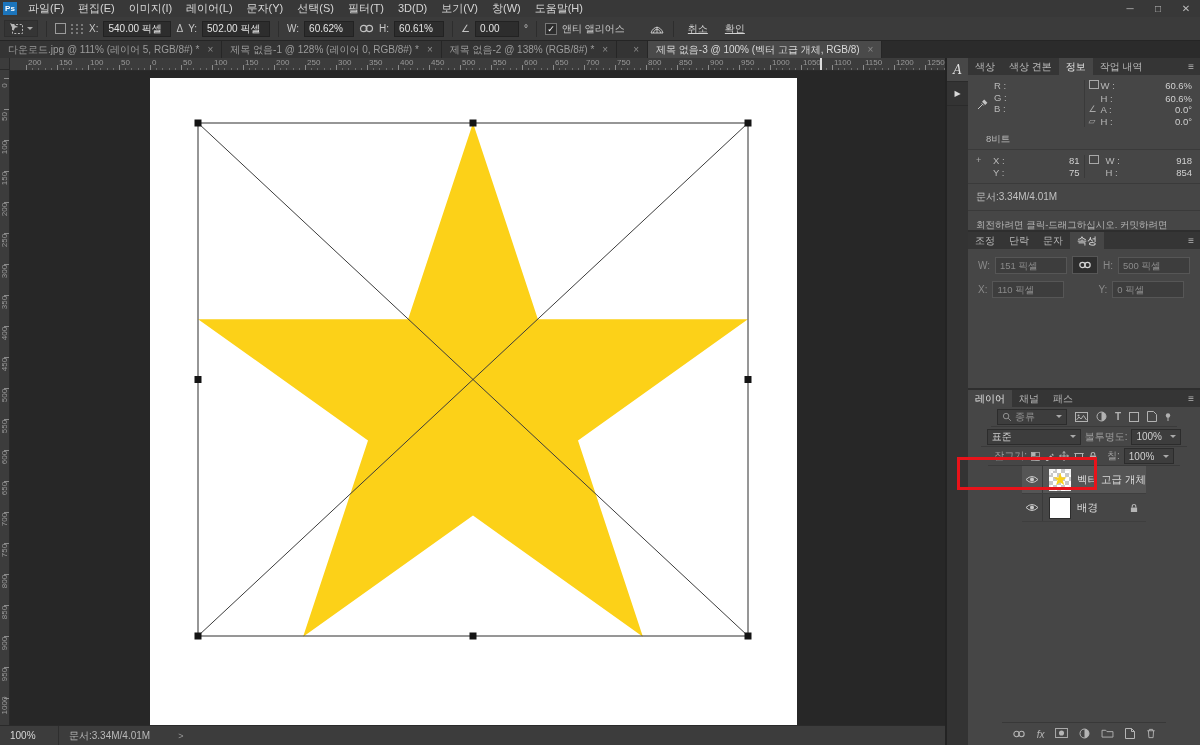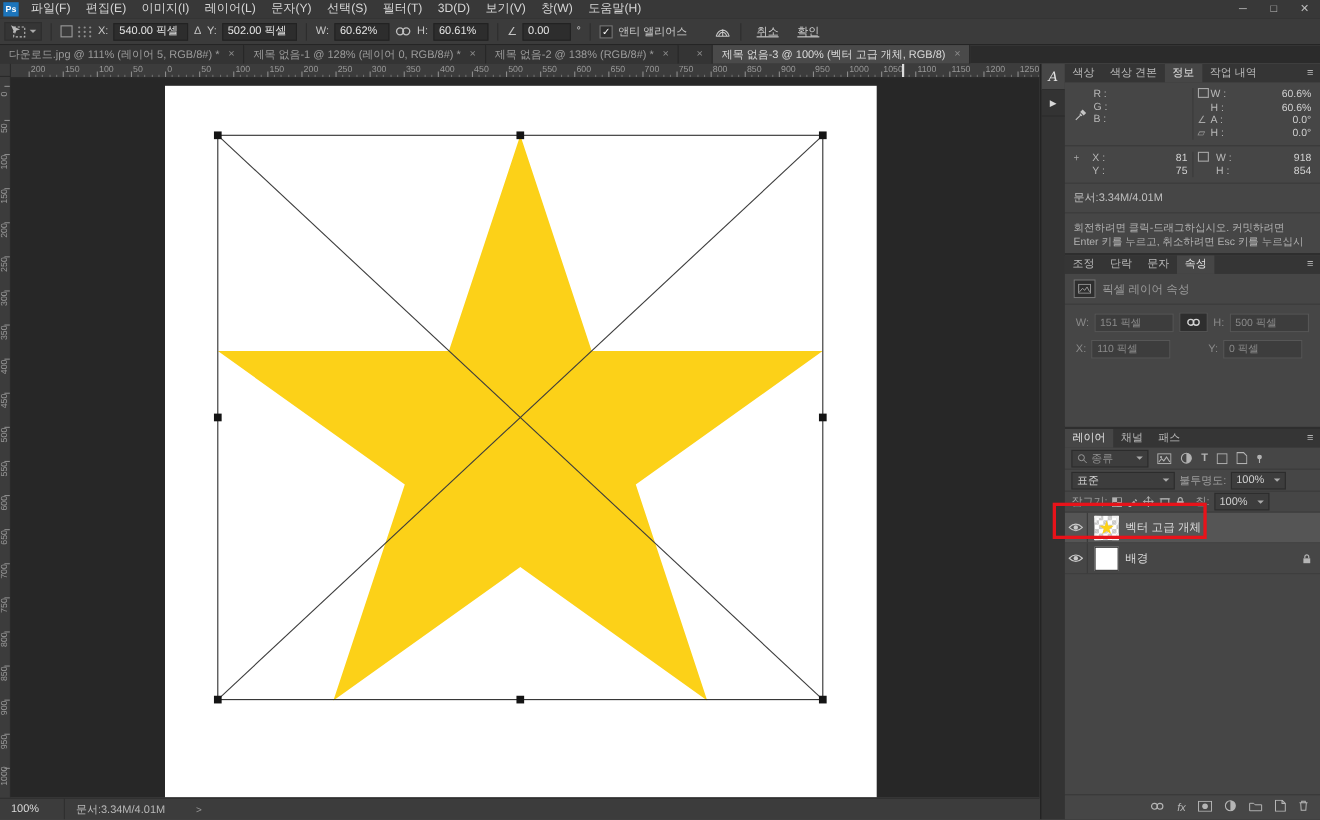--- a/index.html
+++ b/index.html
@@ -561,20 +561,21 @@
                     <span class="ival">0.0°</span>
                   </div>
                 <div class="iline">
                     <span class="mini-ic">▱</span>
                     <span class="ilab">H :</span>
                     <span class="ival">0.0°</span>
                   </div>
               </div>
             </div>
           </div>
+          <div class="bits">8비트</div>
           <div class="hdiv"></div>
           <div class="info-cols" style="padding-top:2px;">
             <div class="info-col">
               <span class="mini-ic">+</span>
               <div class="stack">
                 <div class="iline">
                     <span class="ilab">X :</span>
                     <span class="ival">81</span>
                   </div>
                 <div class="iline">
@@ -607,29 +608,20 @@
 
       <div class="panel panel2">
         <div class="p-tabs">
           <span class="ptab">조정</span>
           <span class="ptab">단락</span>
           <span class="ptab">문자</span>
           <span class="ptab active">속성</span>
           <span class="p-menu">≡</span>
         </div>
         <div class="p-body">
-          <div class="prop-header">
-            <span class="prop-thumb">
-              <svg width="12" height="9" viewBox="0 0 13 10">
-                  <rect x=".5" y=".5" width="12" height="9" fill="none" stroke="#9a9a9a"></rect>
-                  <path d="M1.5 8 l3-3.5 2 2.2 2.5-3.5 2.5 4.8" fill="none" stroke="#9a9a9a"></path>
-                </svg>
-            </span>
-            <span>픽셀 레이어 속성</span>
-          </div>
           <div class="prop-row">
             <span>W:</span>
             <span class="prop-field">151 픽셀</span>
             <span class="chain-chip">
               <svg width="14" height="8" viewBox="0 0 15 9">
                   <circle cx="4.7" cy="4.5" r="3" fill="none" stroke="#d5d5d5" stroke-width="1.4"></circle>
                   <circle cx="10.3" cy="4.5" r="3" fill="none" stroke="#d5d5d5" stroke-width="1.4"></circle>
                 </svg>
             </span>
             <span>H:</span>
@@ -645,21 +637,21 @@
         </div>
       </div>
 
       <div class="panel panel3">
         <div class="p-tabs">
           <span class="ptab active">레이어</span>
           <span class="ptab">채널</span>
           <span class="ptab">패스</span>
           <span class="p-menu">≡</span>
         </div>
-        <div class="p-body" style="display:flex;flex-direction:column;">
+        <div class="p-body" style="display:flex;flex-direction:column;align-items:center;">
 
           <div class="l-row filter-row">
             <span class="kind-chip">
               <svg width="10" height="10" viewBox="0 0 11 11">
                   <circle cx="4.5" cy="4.5" r="3" fill="none" stroke="#999"></circle>
                   <path d="M6.8 6.8 L9.8 9.8" stroke="#999"></path>
                 </svg>
               <span>종류</span>
               <span class="chev" style="margin-left:auto"></span>
             </span>

